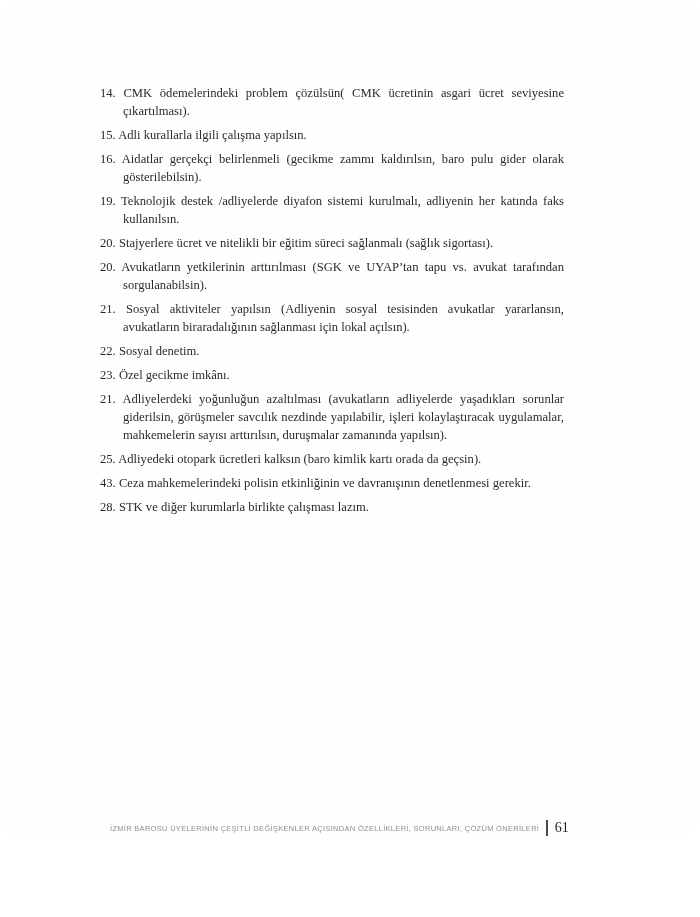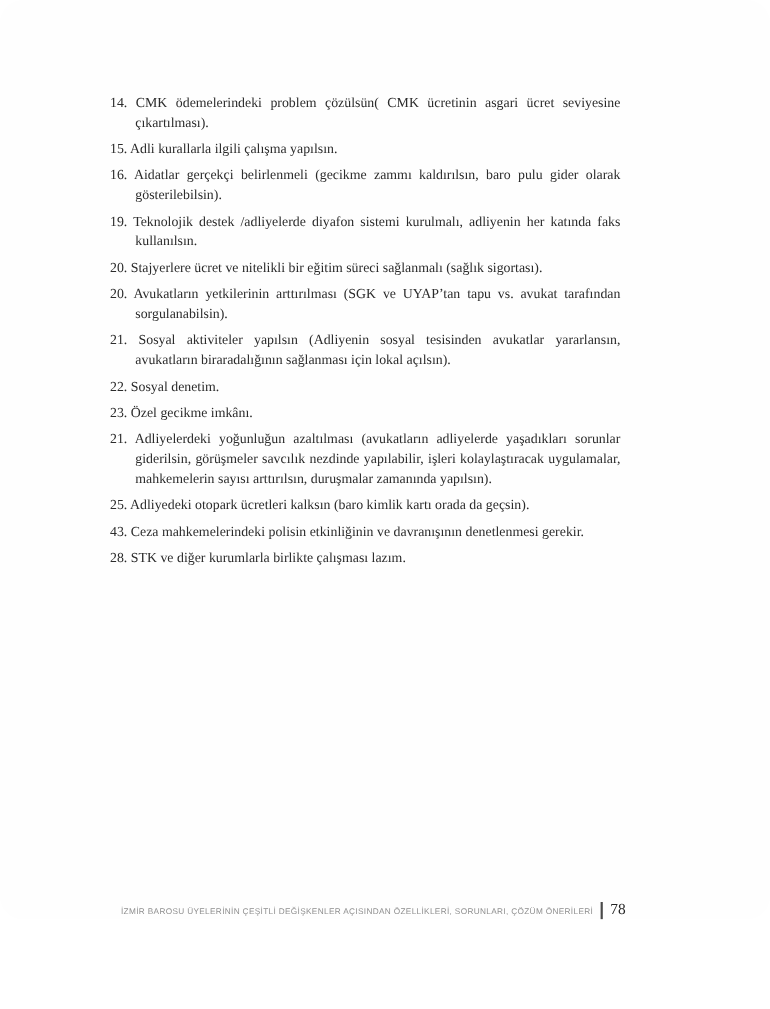--- a/index.html
+++ b/index.html
@@ -81,16 +81,16 @@
       <li class="list-item"><span class="item-number">23.</span> <span>Özel gecikme imkânı.</span></li>
       <li class="list-item"><span class="item-number">21.</span> <span>Adliyelerdeki yoğunluğun azaltılması (avukatların adliyelerde yaşadıkları sorunlar giderilsin, görüşmeler savcılık nezdinde yapılabilir, işleri kolaylaştıracak uygulamalar, mahkemelerin sayısı arttırılsın, duruşmalar zamanında yapılsın).</span></li>
       <li class="list-item"><span class="item-number">25.</span> <span>Adliyedeki otopark ücretleri kalksın (baro kimlik kartı orada da geçsin).</span></li>
       <li class="list-item"><span class="item-number">43.</span> <span>Ceza mahkemelerindeki polisin etkinliğinin ve davranışının denetlenmesi gerekir.</span></li>
       <li class="list-item"><span class="item-number">28.</span> <span>STK ve diğer kurumlarla birlikte çalışması lazım.</span></li>
     </ol>
 
   <div class="page-footer">
     <span class="footer-title">İZMİR BAROSU ÜYELERİNİN ÇEŞİTLİ DEĞİŞKENLER AÇISINDAN ÖZELLİKLERİ, SORUNLARI, ÇÖZÜM ÖNERİLERİ</span>
     <span class="footer-divider"></span>
-    <span class="footer-page">78</span>
+    <span class="footer-page">61</span>
   </div>
 
 </div>
 
 </body></html>

